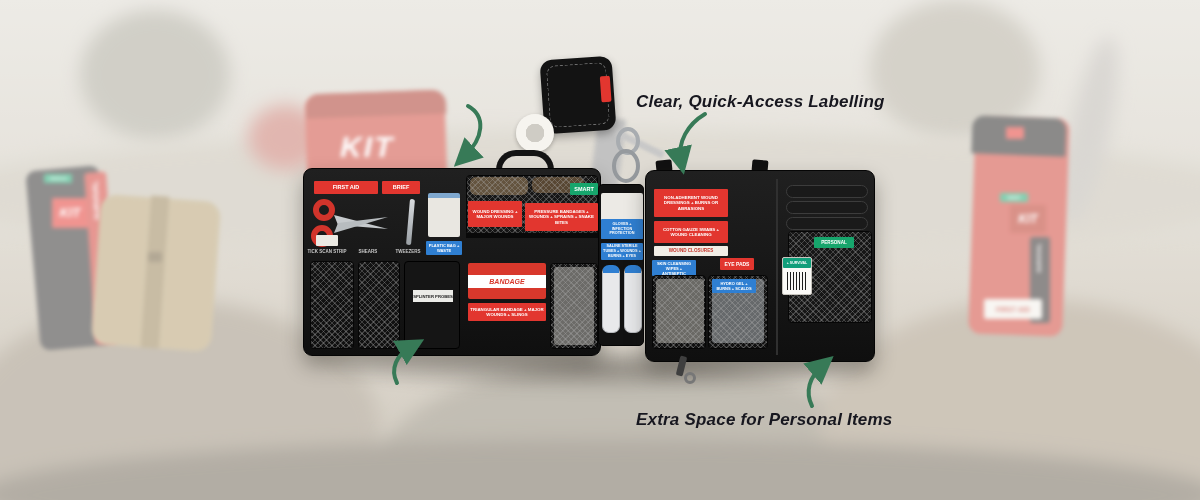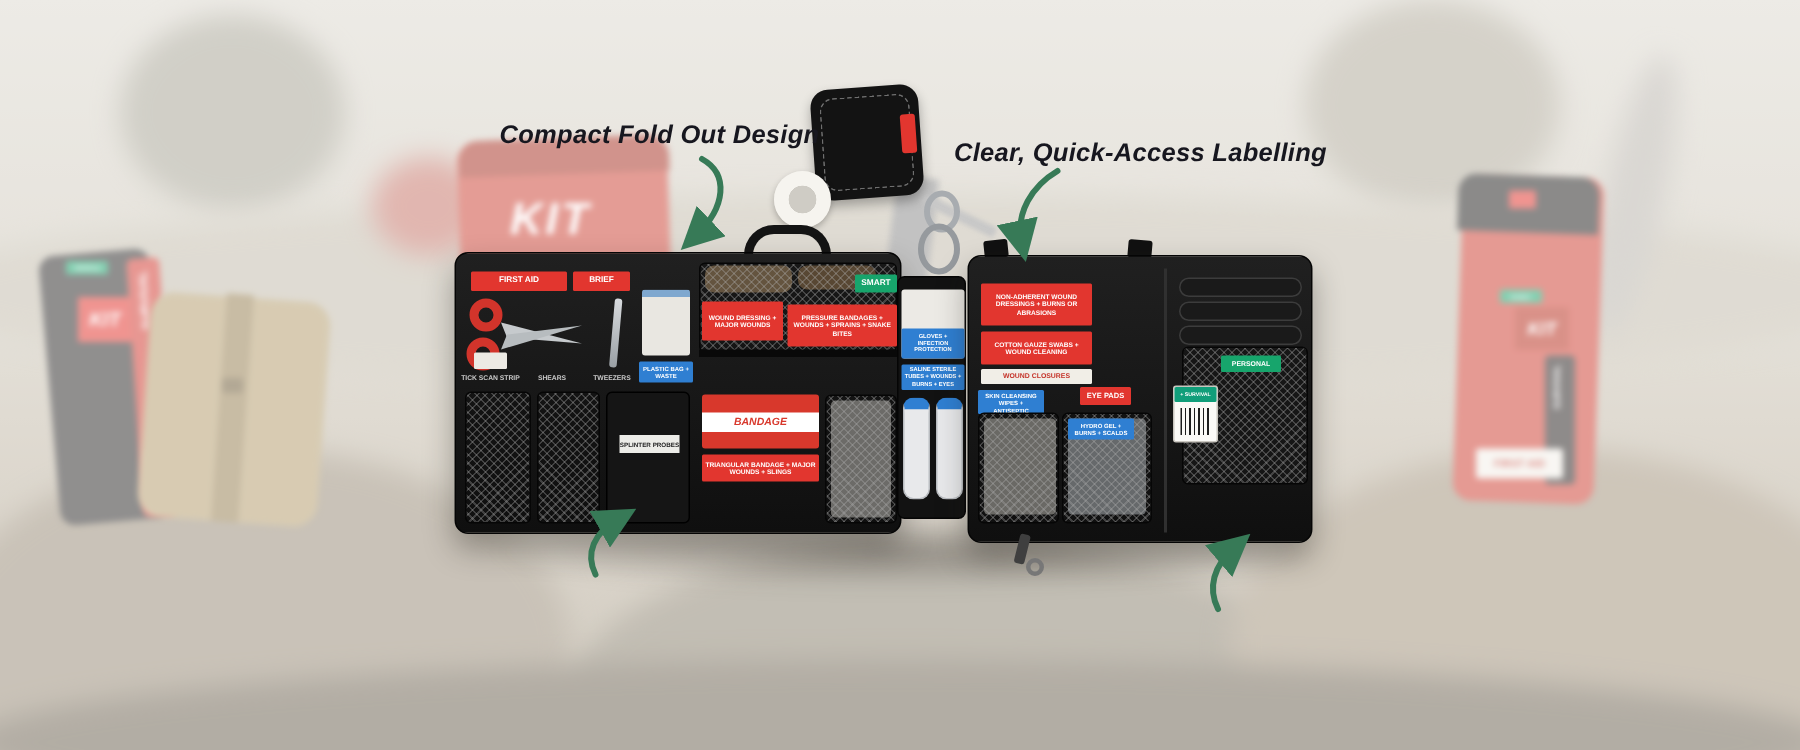--- a/index.html
+++ b/index.html
@@ -173,16 +173,16 @@
       <marker id="ah" markerWidth="7" markerHeight="7" refX="3.5" refY="3.5" orient="auto">
         <path d="M0,0L7,3.5L0,7Z" fill="#377a57"></path>
       </marker>
     </defs>
     <path class="arrow" d="M468,106 C486,116 484,138 464,157" marker-end="url(#ah)"></path>
     <path class="arrow" d="M705,114 C688,124 677,142 681,161" marker-end="url(#ah)"></path>
     <path class="arrow" d="M397,383 C390,369 396,355 412,346" marker-end="url(#ah)"></path>
     <path class="arrow" d="M812,406 C805,392 809,377 823,365" marker-end="url(#ah)"></path>
   </svg>
 
-  <div class="ann" style="left:333px;top:80px">Compact Fold Out Design</div>
   <div class="ann" style="left:636px;top:92px">Clear, Quick-Access Labelling</div>
+  <div class="ann" style="left:636px;top:410px">Extra Space for Personal Items</div>
 
 </div>
 
 </body></html>

